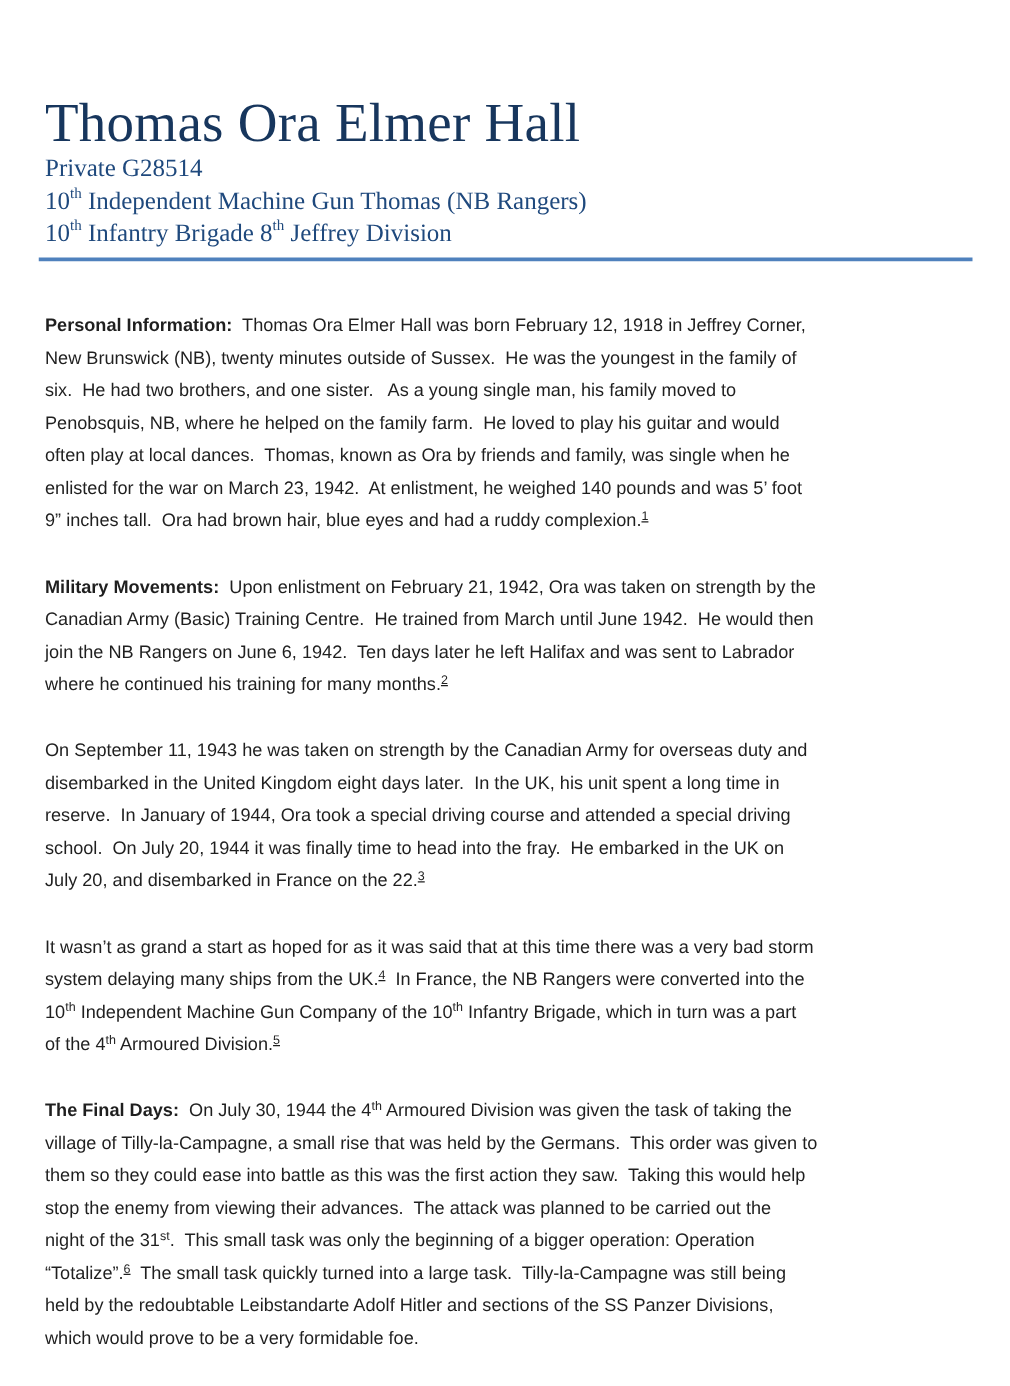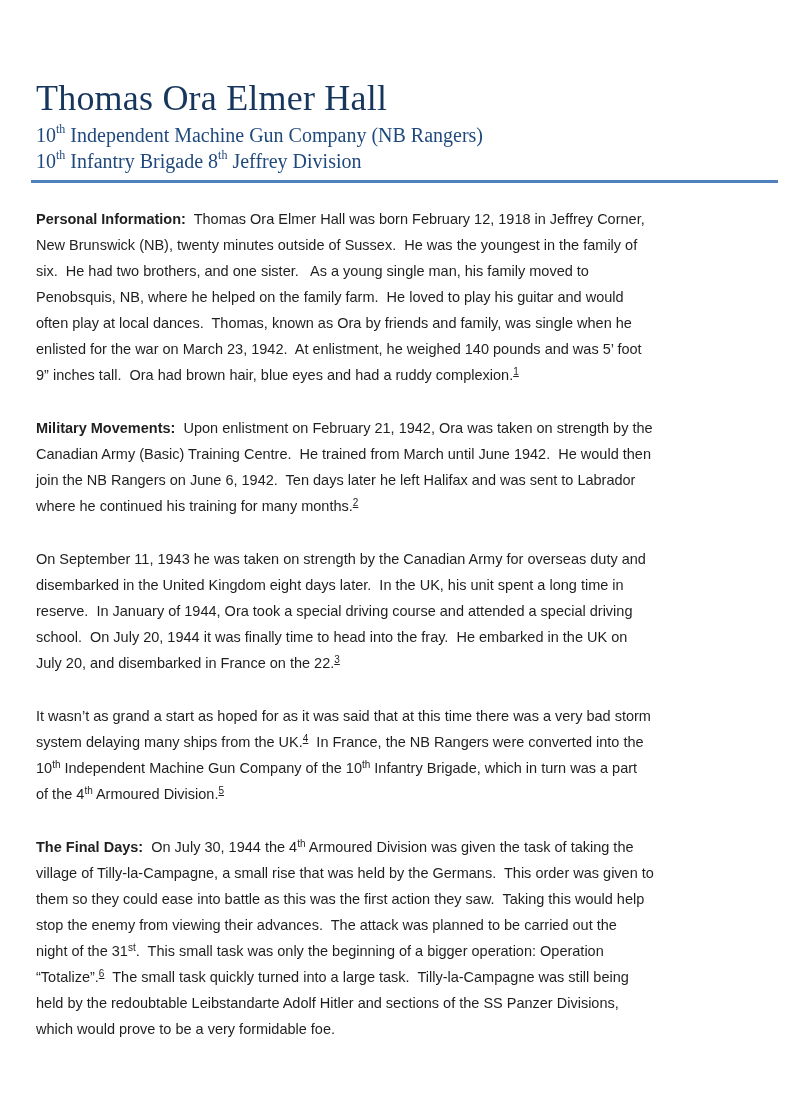--- a/index.html
+++ b/index.html
@@ -19,21 +19,21 @@
   .page {
     position: relative;
     width: 808px; height: 1109px;
     background: var(--page-bg);
     padding: 76px 32px 0 36px;
     overflow: hidden;
   }
   .doc-title {
     font-family: "Liberation Serif", "DejaVu Serif", serif;
     font-weight: 400;
-    font-size: 36px;
+    font-size: 44px;
     line-height: 45px;
     color: var(--title-color);
     margin: 0;
     letter-spacing: 0.2px;
   }
   .subtitle {
     font-family: "Liberation Serif", "DejaVu Serif", serif;
     font-size: 20px;
     line-height: 26px;
     color: var(--subtitle-color);
@@ -46,21 +46,21 @@
     top: -1px;
     vertical-align: super;
   }
   .rule {
     height: 3px;
     background: var(--rule-color);
     margin: 6px 0 0 -5px;
     width: 747px;
   }
   .doc-body {
-    margin-top: 23px;
+    margin-top: 39px;
     color: var(--body-color);
     font-size: 14.5px;
     line-height: 26px;
   }
   .doc-body p {
     margin: 0 0 27px 0;
     white-space: pre-wrap;
   }
   .b { font-weight: bold; }
   .u { text-decoration: underline; }
@@ -73,21 +73,22 @@
   }
 </style>
 </head>
 <body>
 
 <div class="page">
 
   <h1 class="doc-title">Thomas Ora Elmer Hall</h1>
 
   <div class="subtitle">
-    <div><span>10</span><sup>th</sup><span> Independent Machine Gun Company (NB Rangers)</span></div>
+    <div><span>Private G28514</span></div>
+    <div><span>10</span><sup>th</sup><span> Independent Machine Gun Thomas (NB Rangers)</span></div>
     <div><span>10</span><sup>th</sup><span> Infantry Brigade 8</span><sup>th</sup><span> Jeffrey Division</span></div>
   </div>
 
   <div class="rule"></div>
 
   <div class="doc-body">
     <p><span class="b">Personal Information:</span><span>  Thomas Ora Elmer Hall was born February 12, 1918 in Jeffrey Corner,</span><br><span>New Brunswick (NB), twenty minutes outside of Sussex.  He was the youngest in the family of</span><br><span>six.  He had two brothers, and one sister.   As a young single man, his family moved to</span><br><span>Penobsquis, NB, where he helped on the family farm.  He loved to play his guitar and would</span><br><span>often play at local dances.  Thomas, known as Ora by friends and family, was single when he</span><br><span>enlisted for the war on March 23, 1942.  At enlistment, he weighed 140 pounds and was 5’ foot</span><br><span>9” inches tall.  Ora had brown hair, blue eyes and had a ruddy complexion.</span><sup class="u">1</sup></p>
     <p><span class="b">Military Movements:</span><span>  Upon enlistment on February 21, 1942, Ora was taken on strength by the</span><br><span>Canadian Army (Basic) Training Centre.  He trained from March until June 1942.  He would then</span><br><span>join the NB Rangers on June 6, 1942.  Ten days later he left Halifax and was sent to Labrador</span><br><span>where he continued his training for many months.</span><sup class="u">2</sup></p>
     <p><span>On September 11, 1943 he was taken on strength by the Canadian Army for overseas duty and</span><br><span>disembarked in the United Kingdom eight days later.  In the UK, his unit spent a long time in</span><br><span>reserve.  In January of 1944, Ora took a special driving course and attended a special driving</span><br><span>school.  On July 20, 1944 it was finally time to head into the fray.  He embarked in the UK on</span><br><span>July 20, and disembarked in France on the 22.</span><sup class="u">3</sup></p>
     <p><span>It wasn’t as grand a start as hoped for as it was said that at this time there was a very bad storm</span><br><span>system delaying many ships from the UK.</span><sup class="u">4</sup><span>  In France, the NB Rangers were converted into the</span><br><span>10</span><sup>th</sup><span> Independent Machine Gun Company of the 10</span><sup>th</sup><span> Infantry Brigade, which in turn was a part</span><br><span>of the 4</span><sup>th</sup><span> Armoured Division.</span><sup class="u">5</sup></p>

